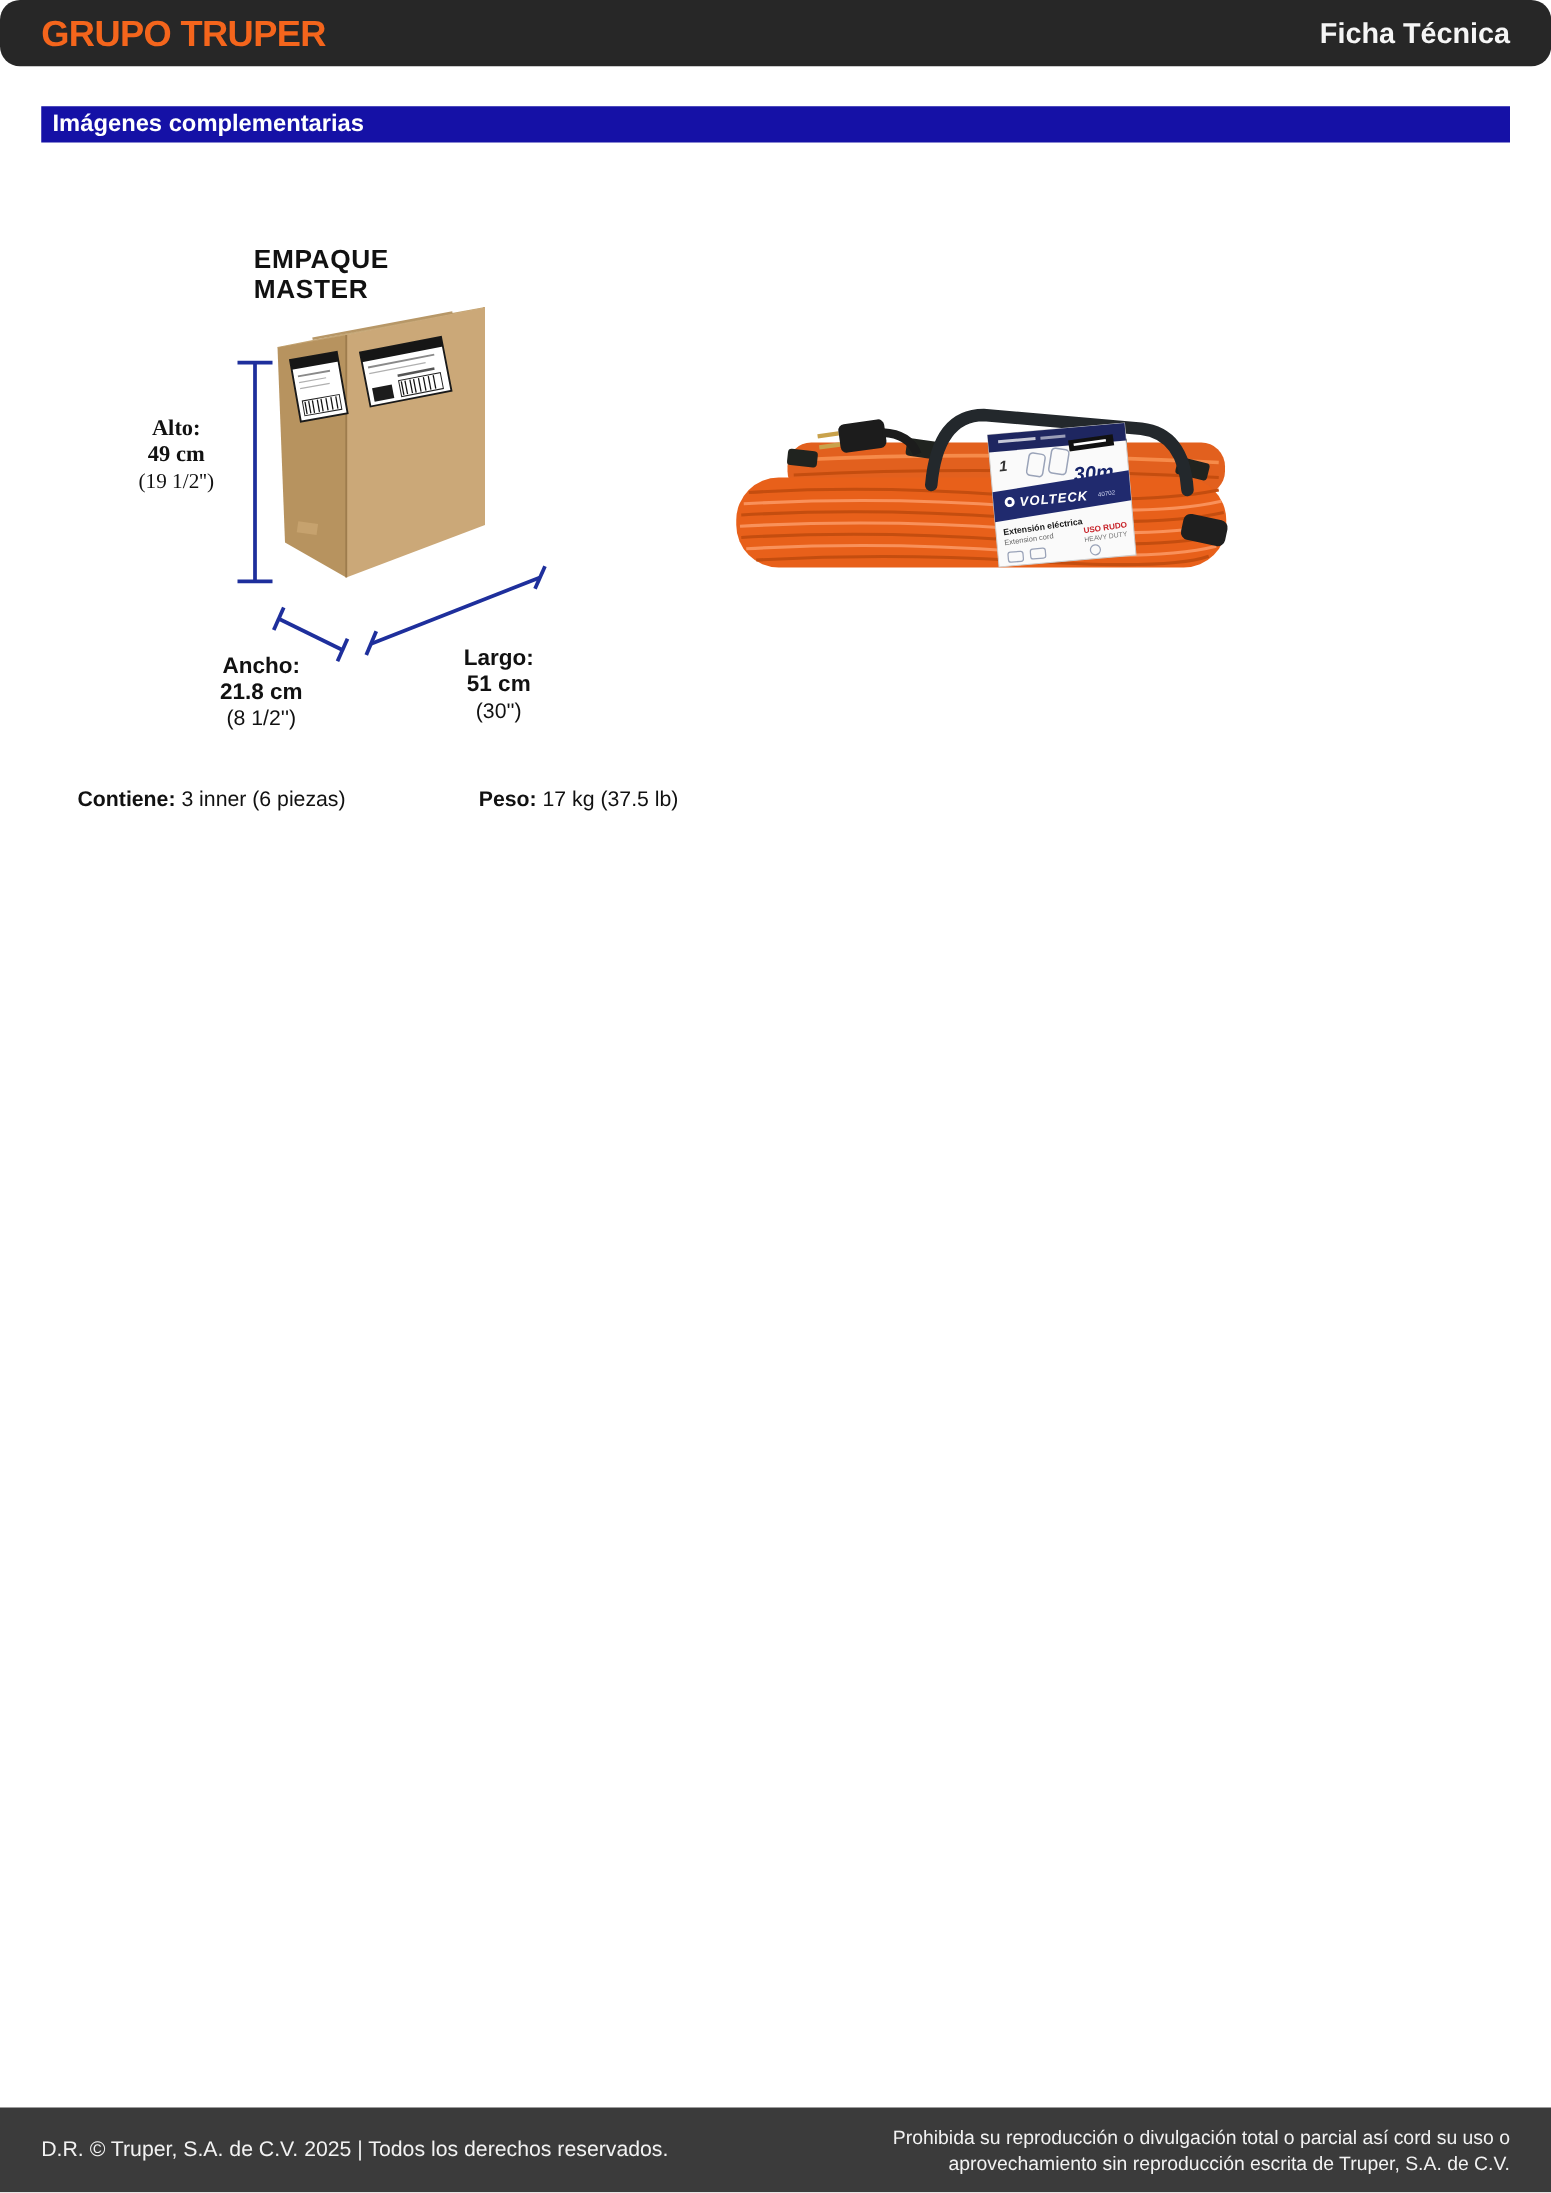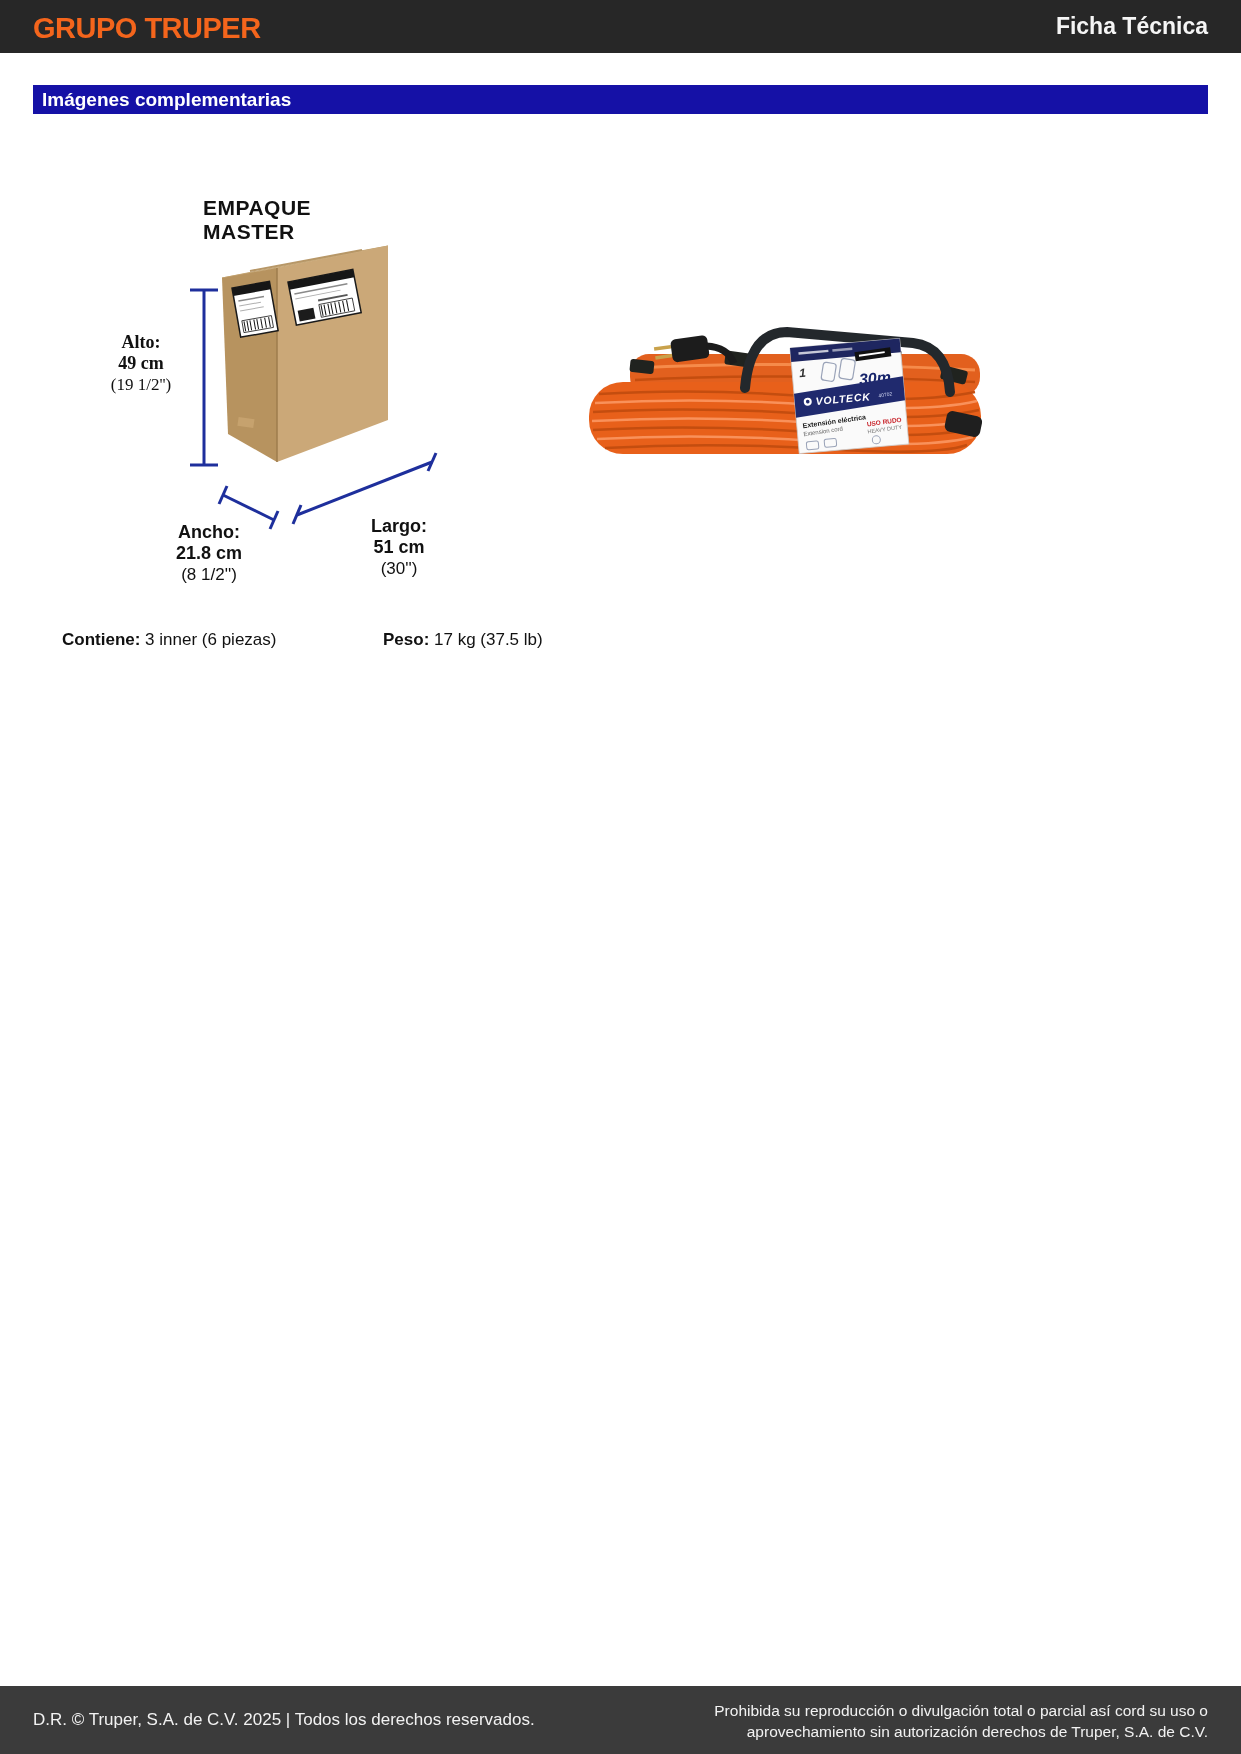--- a/index.html
+++ b/index.html
@@ -1,21 +1,21 @@
 <!DOCTYPE html>
 <html><head>
 <meta charset="utf-8">
 <style>
   * { margin:0; padding:0; box-sizing:border-box; }
   html,body { background:#ffffff; }
   body { font-family:"Liberation Sans", sans-serif; }
   .page { position:relative; width:1241px; height:1754px; background:#ffffff; overflow:hidden; }
 
   
-  .topbar { position:absolute; left:0; top:0; width:1241px; height:53px; background:#272727; }
+  .topbar { position:absolute; left:0; top:0; width:1241px; height:53px; background:#272727;border-radius:16px; }
   .brand { position:absolute; left:33px; top:12px; font-size:29px; font-weight:800; letter-spacing:-0.5px; color:#F4651C; }
   .doctype { position:absolute; right:33px; top:13px; font-size:23px; font-weight:600; color:#f5f5f5; }
 
   
   .banner { position:absolute; left:33px; top:85px; width:1175px; height:29px; background:#1511A6; }
   .banner-label { position:absolute; left:9px; top:4px; font-size:19px; font-weight:700; color:#ffffff; }
 
   
   .pkg-title { position:absolute; left:203px; top:196px; width:192px; text-align:left;
                font-size:21px; font-weight:800; letter-spacing:0.5px; color:#111; }
@@ -217,17 +217,17 @@
         <rect x="26" y="94" width="12" height="8" rx="2"></rect>
         <circle cx="78" cy="99" r="4"></circle>
       </g>
     </g>
   </svg>
 
   <div class="footer">
     <div class="footer-left">D.R. © Truper, S.A. de C.V. 2025 | Todos los derechos reservados.</div>
     <div class="footer-right">
       <span>Prohibida su reproducción o divulgación total o parcial así cord su uso o</span>
-      <span>aprovechamiento sin autorización derechos de Truper, S.A. de C.V.</span>
+      <span>aprovechamiento sin reproducción escrita de Truper, S.A. de C.V.</span>
     </div>
   </div>
 
 </div>
 
 </body></html>

